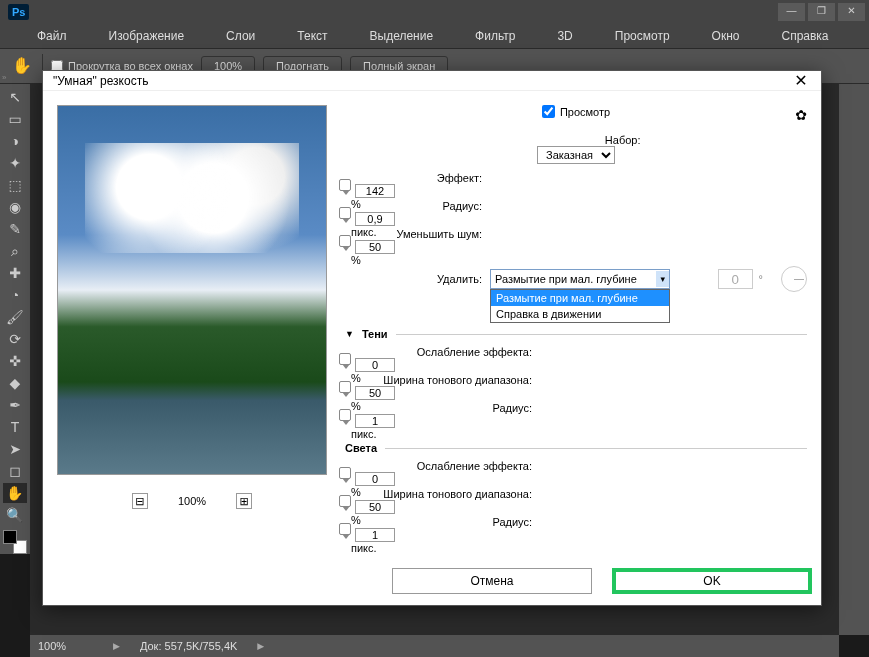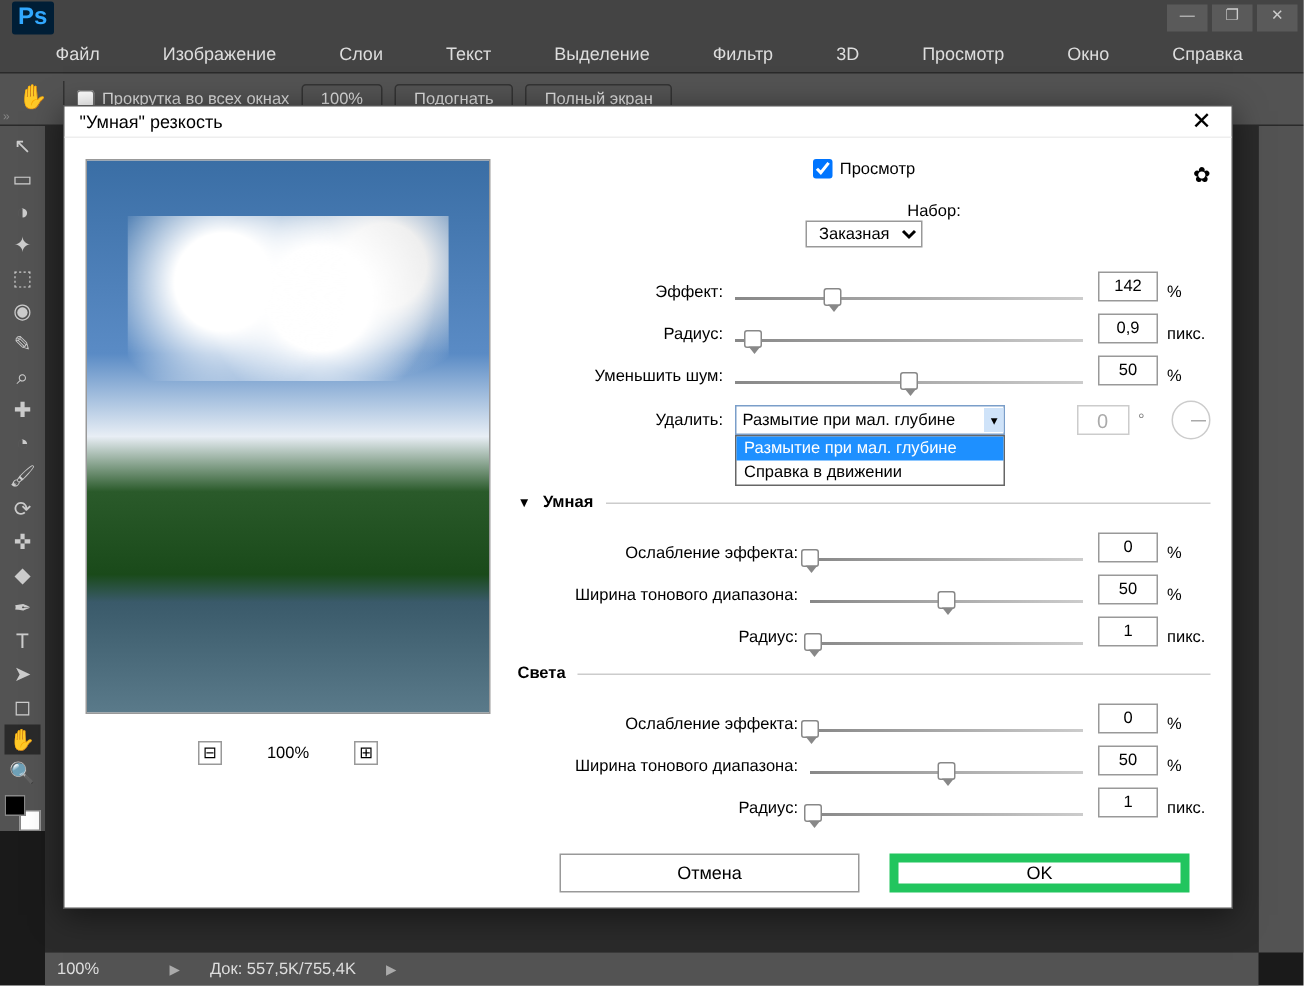--- a/index.html
+++ b/index.html
@@ -1,21 +1,21 @@
 <!DOCTYPE html>
 <html><head>
 <meta charset="utf-8">
 <style>
   * { box-sizing: border-box; margin: 0; padding: 0; }
   body { font-family: Tahoma, Arial, sans-serif; font-size: 11px; background: #1a1a1a; width: 869px; height: 657px; overflow: hidden; position: relative; }
   
   
   .titlebar { height: 24px; background: #444; display: flex; align-items: center; justify-content: space-between; }
   .titlebar-left { display: flex; align-items: center; padding-left: 8px; }
-  .ps-logo { background: #001e36; color: #31a8ff; font-weight: bold; padding: 2px 4px; font-size: 16px; border-radius: 2px; }
+  .ps-logo { background: #001e36; color: #31a8ff; font-weight: bold; padding: 2px 4px; font-size: 11px; border-radius: 2px; }
   .titlebar-right { display: flex; }
   .win-btn { width: 27px; height: 18px; background: #5a5a5a; color: #ccc; text-align: center; line-height: 16px; margin-left: 3px; font-size: 10px; cursor: pointer; }
   .win-btn.close { margin-right: 4px; }
   
   
   .menubar { height: 24px; background: #444; display: flex; align-items: center; padding-left: 28px; color: #ddd; gap: 24px; }
   .menu-item { padding: 4px 9px; cursor: pointer; font-size: 12px; }
   
   
   .optionsbar { height: 36px; background: #535353; border-top: 1px solid #2a2a2a; border-bottom: 1px solid #2a2a2a; display: flex; align-items: center; padding-left: 10px; gap: 8px; }
@@ -59,21 +59,21 @@
   .dlg-right { flex: 1; display: flex; flex-direction: column; font-size: 11px; position: relative; }
   .top-row { display: flex; align-items: center; justify-content: center; margin-bottom: 16px; position: relative; }
   .top-row .gear { position: absolute; right: 0; top: 2px; font-size: 14px; cursor: pointer; }
   .preview-check { display: flex; align-items: center; gap: 5px; }
   .preview-check input { width: 13px; height: 13px; }
   
   .form-row { display: flex; align-items: center; height: 28px; flex-direction: column; }
   .form-label { width: 145px; text-align: right; padding-right: 8px; }
   .form-select { flex: 1; height: 20px; border: 1px solid #999; padding: 1px 4px; font-size: 11px; background: #fff; }
   
-  .slider-row { display: flex; align-items: flex-end; height: 28px; }
+  .slider-row { display: flex; align-items: flex-start; height: 28px; flex-direction: column; }
   .slider-label { width: 145px; text-align: right; padding-right: 8px; }
   .slider-track { flex: 1; height: 4px; position: relative; }
   .slider-bar { position: absolute; top: 50%; left: 0; right: 0; height: 2px; background: linear-gradient(to right, #888, #ccc); transform: translateY(-50%); }
   .slider-thumb { position: absolute; top: -5px; width: 12px; height: 12px; background: #fff; border: 1px solid #888; border-radius: 2px; transform: translateX(-50%); cursor: pointer; }
   .slider-thumb::after{ content:""; position:absolute; bottom:-5px; left:2px; border-left:4px solid transparent; border-right:4px solid transparent; border-top:5px solid #888; }
   .slider-value { width: 40px; height: 20px; border: 1px solid #999; margin-left: 10px; text-align: center; font-size: 11px; }
   .slider-unit { width: 35px; padding-left: 6px; }
   
   .remove-row { display: flex; align-items: center; height: 34px; margin-top: 6px; position: relative; justify-content: flex-end; }
   .remove-select-wrap { flex: 1; position: relative; }
@@ -84,23 +84,23 @@
   .dropdown-item.sel { background: #1e90ff; color: #fff; }
   .angle-input { width: 35px; height: 20px; border: 1px solid #ccc; text-align: center; color: #aaa; margin-left: 15px; }
   .angle-dial { width: 26px; height: 26px; border: 1px solid #ccc; border-radius: 50%; margin-left: 18px; position: relative; }
   .angle-dial::after { content:""; position:absolute; top:50%; left:50%; width:10px; height:1px; background:#aaa; }
   .deg-sym { margin-left: 6px; color: #888; }
   
   .section-head { display: flex; align-items: center; height: 24px; font-weight: bold; margin-top: 6px; gap: 8px; }
   .section-head .tri { font-size: 9px; }
   .section-head .line { flex: 1; height: 1px; background: #ccc; }
   
-  .dlg-buttons { display: flex; gap: 20px; justify-content: flex-end; padding: 10px 28px 14px; }
+  .dlg-buttons { display: flex; gap: 20px; justify-content: flex-end; padding: 10px 9px 14px; }
   .dlg-btn { width: 200px; height: 26px; border: 1px solid #999; background: #fff; font-size: 12px; cursor: pointer; }
-  .dlg-btn.ok { border: 6px solid #22c55e; }
+  .dlg-btn.ok { border: 4px solid #22c55e; }
   
   
   .chevrons { position: absolute; left: 2px; top: 73px; color: #888; font-size: 8px; }
 </style>
 </head>
 <body>
 
 <div class="titlebar">
   <div class="titlebar-left">
     <span class="ps-logo">Ps</span>
@@ -258,21 +258,21 @@
         </div>
         <input class="angle-input" value="0" style="">
         <span class="deg-sym">°</span>
         <div class="angle-dial"></div>
       </div>
 
       <div style="height:20px"></div>
 
       <div class="section-head">
         <span class="tri">▼</span>
-        <span>Умная</span>
+        <span>Тени</span>
         <span class="line"></span>
       </div>
 
       <div class="slider-row">
         <span class="slider-label" style="width:195px">Ослабление эффекта:</span>
         <div class="slider-track">
             <div class="slider-bar"></div>
             <div class="slider-thumb" style="left:0%"></div>
           </div>
         <input class="slider-value" value="0" style="">

